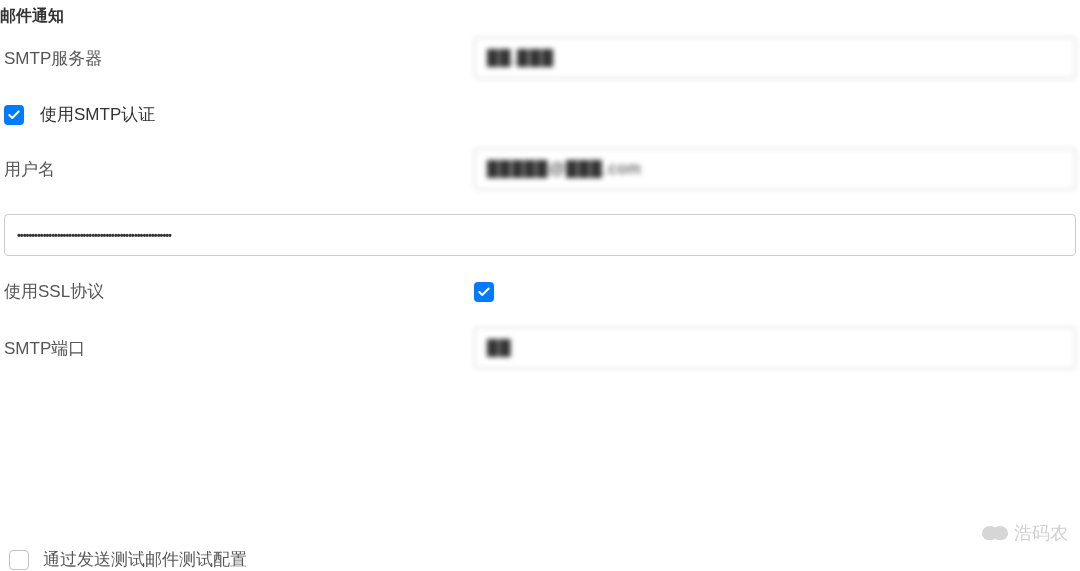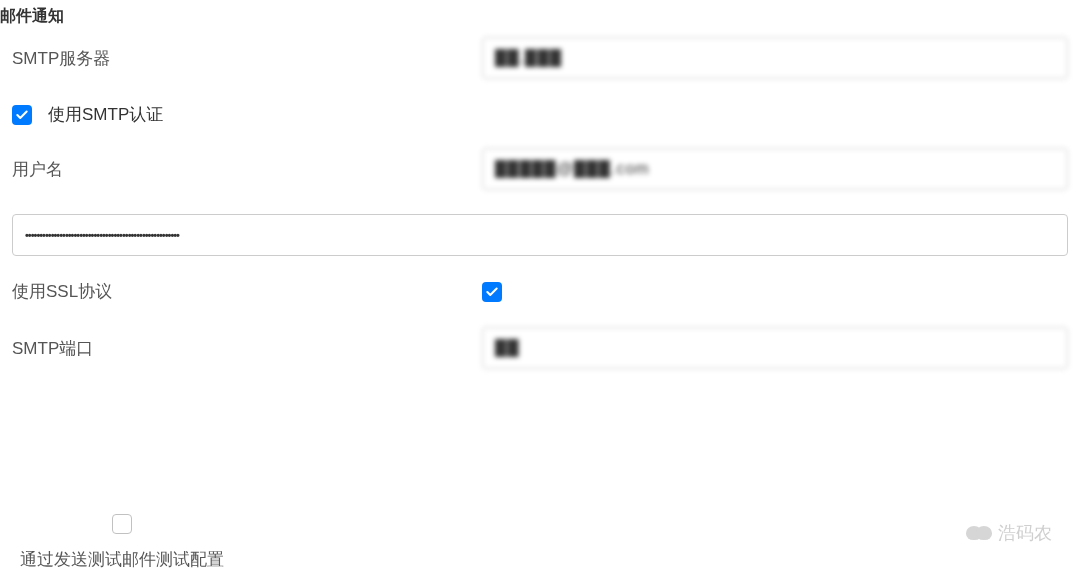--- a/index.html
+++ b/index.html
@@ -15,21 +15,21 @@
       overflow: hidden;
       position: relative;
     }
     .section-title {
       font-size: 16px;
       font-weight: 600;
       color: #333;
       padding: 6px 10px 10px 0;
     }
     .form-container {
-      padding: 0 12px;
+      padding: 0 4px;
     }
     .form-row {
       display: flex;
       align-items: center;
       margin-bottom: 24px;
     }
     .form-row.with-checkbox {
       margin-left: 0;
       margin-bottom: 22px;
     }
@@ -85,21 +85,21 @@
     }
     .ssl-row .form-label {
       width: 470px;
     }
     .ssl-checkbox-cell {
       display: flex;
       align-items: center;
     }
     .watermark {
       position: absolute;
-      right: 28px;
+      right: 12px;
       bottom: 26px;
       display: flex;
       align-items: center;
       gap: 6px;
       opacity: 0.55;
     }
     .watermark-icon {
       width: 26px;
       height: 22px;
       position: relative;
@@ -124,26 +124,25 @@
       top: 4px;
     }
     .watermark-text {
       font-size: 18px;
       color: #a9a9a9;
       font-weight: 400;
     }
     .truncated-row {
       position: absolute;
       bottom: 0;
-      left: 20px;
+      left: 9px;
       display: flex;
       align-items: center;
       gap: 14px;
       opacity: 0.9;
-      flex-direction: column;
     }
     .truncated-text {
       font-size: 17px;
       color: #444;
     }
     .blur-text {
       filter: blur(2.5px);
       letter-spacing: 1px;
     }
     .password-dots {

